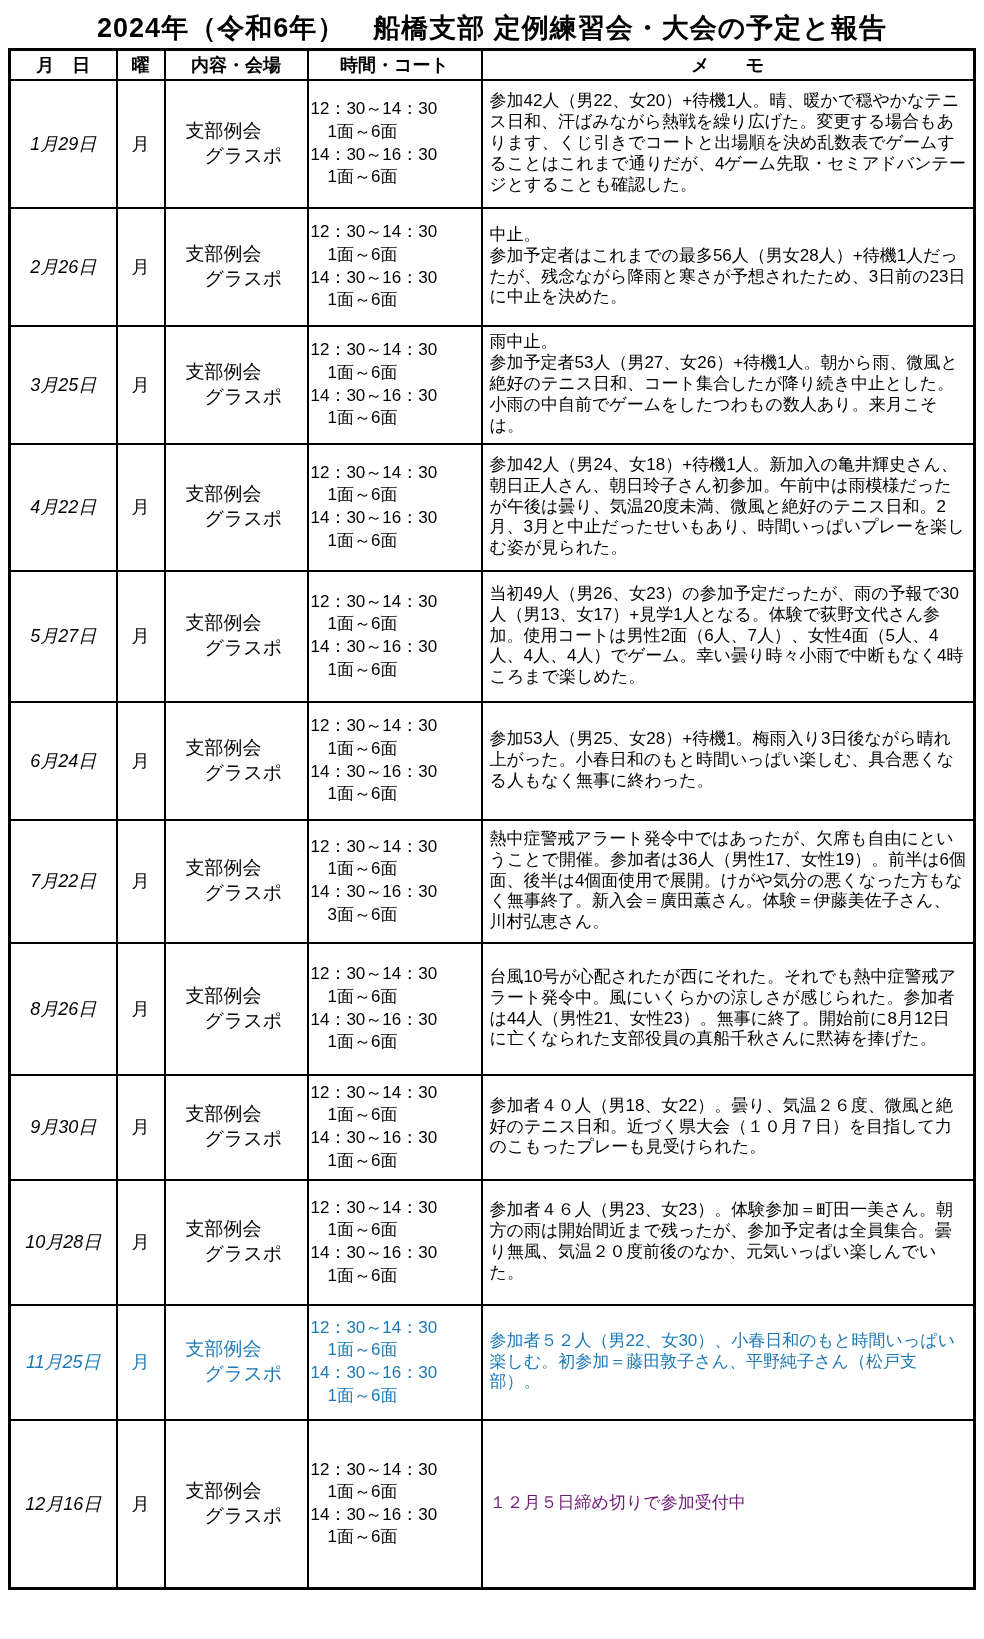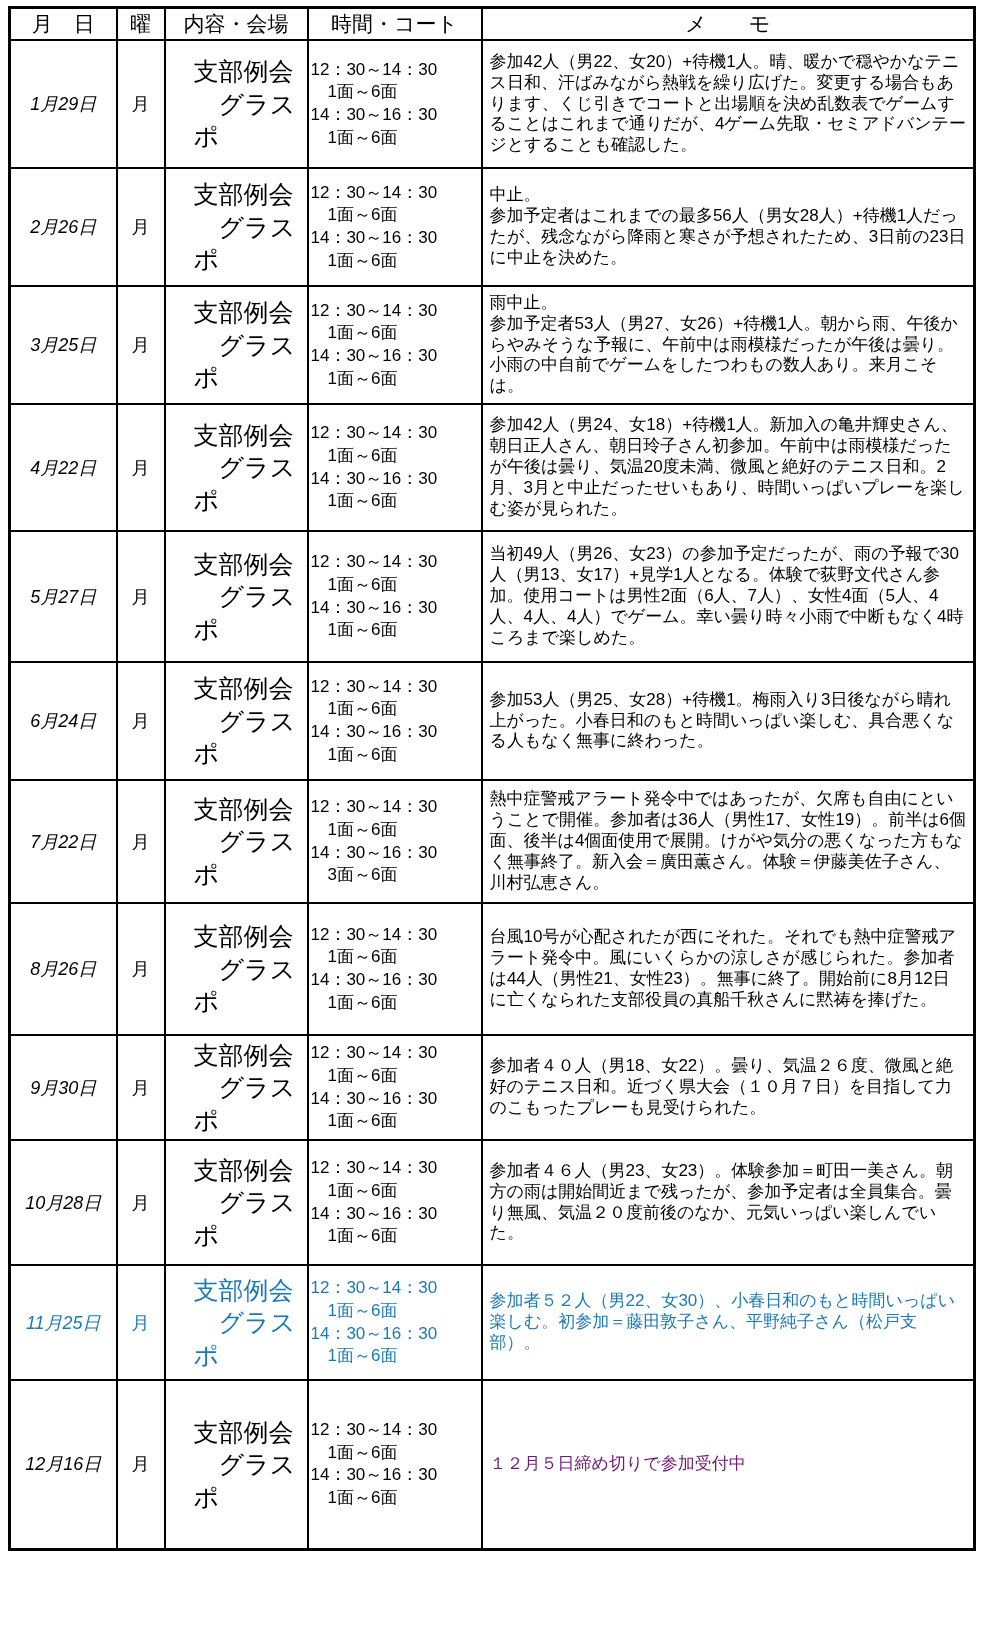--- a/index.html
+++ b/index.html
@@ -34,38 +34,38 @@
   }
   table.schedule th,
   table.schedule td {
     border: 2px solid #000;
     vertical-align: middle;
     box-sizing: border-box;
     overflow: hidden;
   }
   thead tr { height: 30px; }
   th {
-    font-weight: normal;
-    font-size: 21px;
+    font-weight: bold;
+    font-size: 18px;
     text-align: center;
     white-space: pre;
   }
   td.c-date {
     text-align: center;
     font-size: 18px;
     white-space: nowrap;
     font-style: italic;
   }
   td.c-day {
     text-align: center;
     font-size: 18px;
   }
   td.c-venue {
-    font-size: 25px;
-    padding-left: 28px;
+    font-size: 19px;
+    padding-left: 20px;
     white-space: pre-line;
     line-height: 1.3;
   }
   td.c-time {
     font-size: 17px;
     padding-left: 2px;
     white-space: pre-line;
     line-height: 1.33;
   }
   td.c-memo {
@@ -73,20 +73,21 @@
     padding: 2px 6px 2px 7px;
     line-height: 1.23;
     white-space: pre-line;
     text-align: left;
   }
 </style>
 </head>
 <body>
 
 <div class="page">
+  <h1 class="title">2024年（令和6年）　船橋支部 定例練習会・大会の予定と報告</h1>
 
   <table class="schedule">
     <colgroup>
       <col style="width:107px">
       <col style="width:48px">
       <col style="width:143px">
       <col style="width:174px">
       <col>
     </colgroup>
     <thead>
@@ -125,21 +126,21 @@
         <tr style="height: 118px;">
     <td class="c-date">3月25日</td>
     <td class="c-day">月</td>
     <td class="c-venue">支部例会
 　グラスポ</td>
     <td class="c-time">12：30～14：30
 　1面～6面
 14：30～16：30
 　1面～6面</td>
     <td class="c-memo">雨中止。
-参加予定者53人（男27、女26）+待機1人。朝から雨、午後からやみそうな予報に、午前中は雨模様だったが午後は曇り。小雨の中自前でゲームをしたつわもの数人あり。来月こそは。</td>
+参加予定者53人（男27、女26）+待機1人。朝から雨、微風と絶好のテニス日和、コート集合したが降り続き中止とした。小雨の中自前でゲームをしたつわもの数人あり。来月こそは。</td>
   </tr>
         <tr style="height: 127px;">
     <td class="c-date">4月22日</td>
     <td class="c-day">月</td>
     <td class="c-venue">支部例会
 　グラスポ</td>
     <td class="c-time">12：30～14：30
 　1面～6面
 14：30～16：30
 　1面～6面</td>

